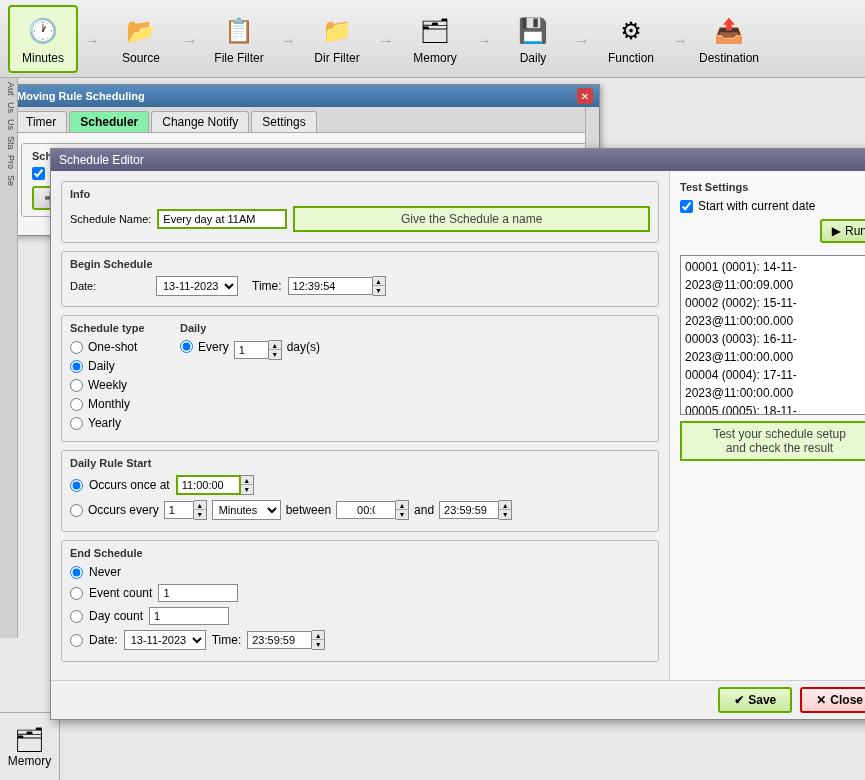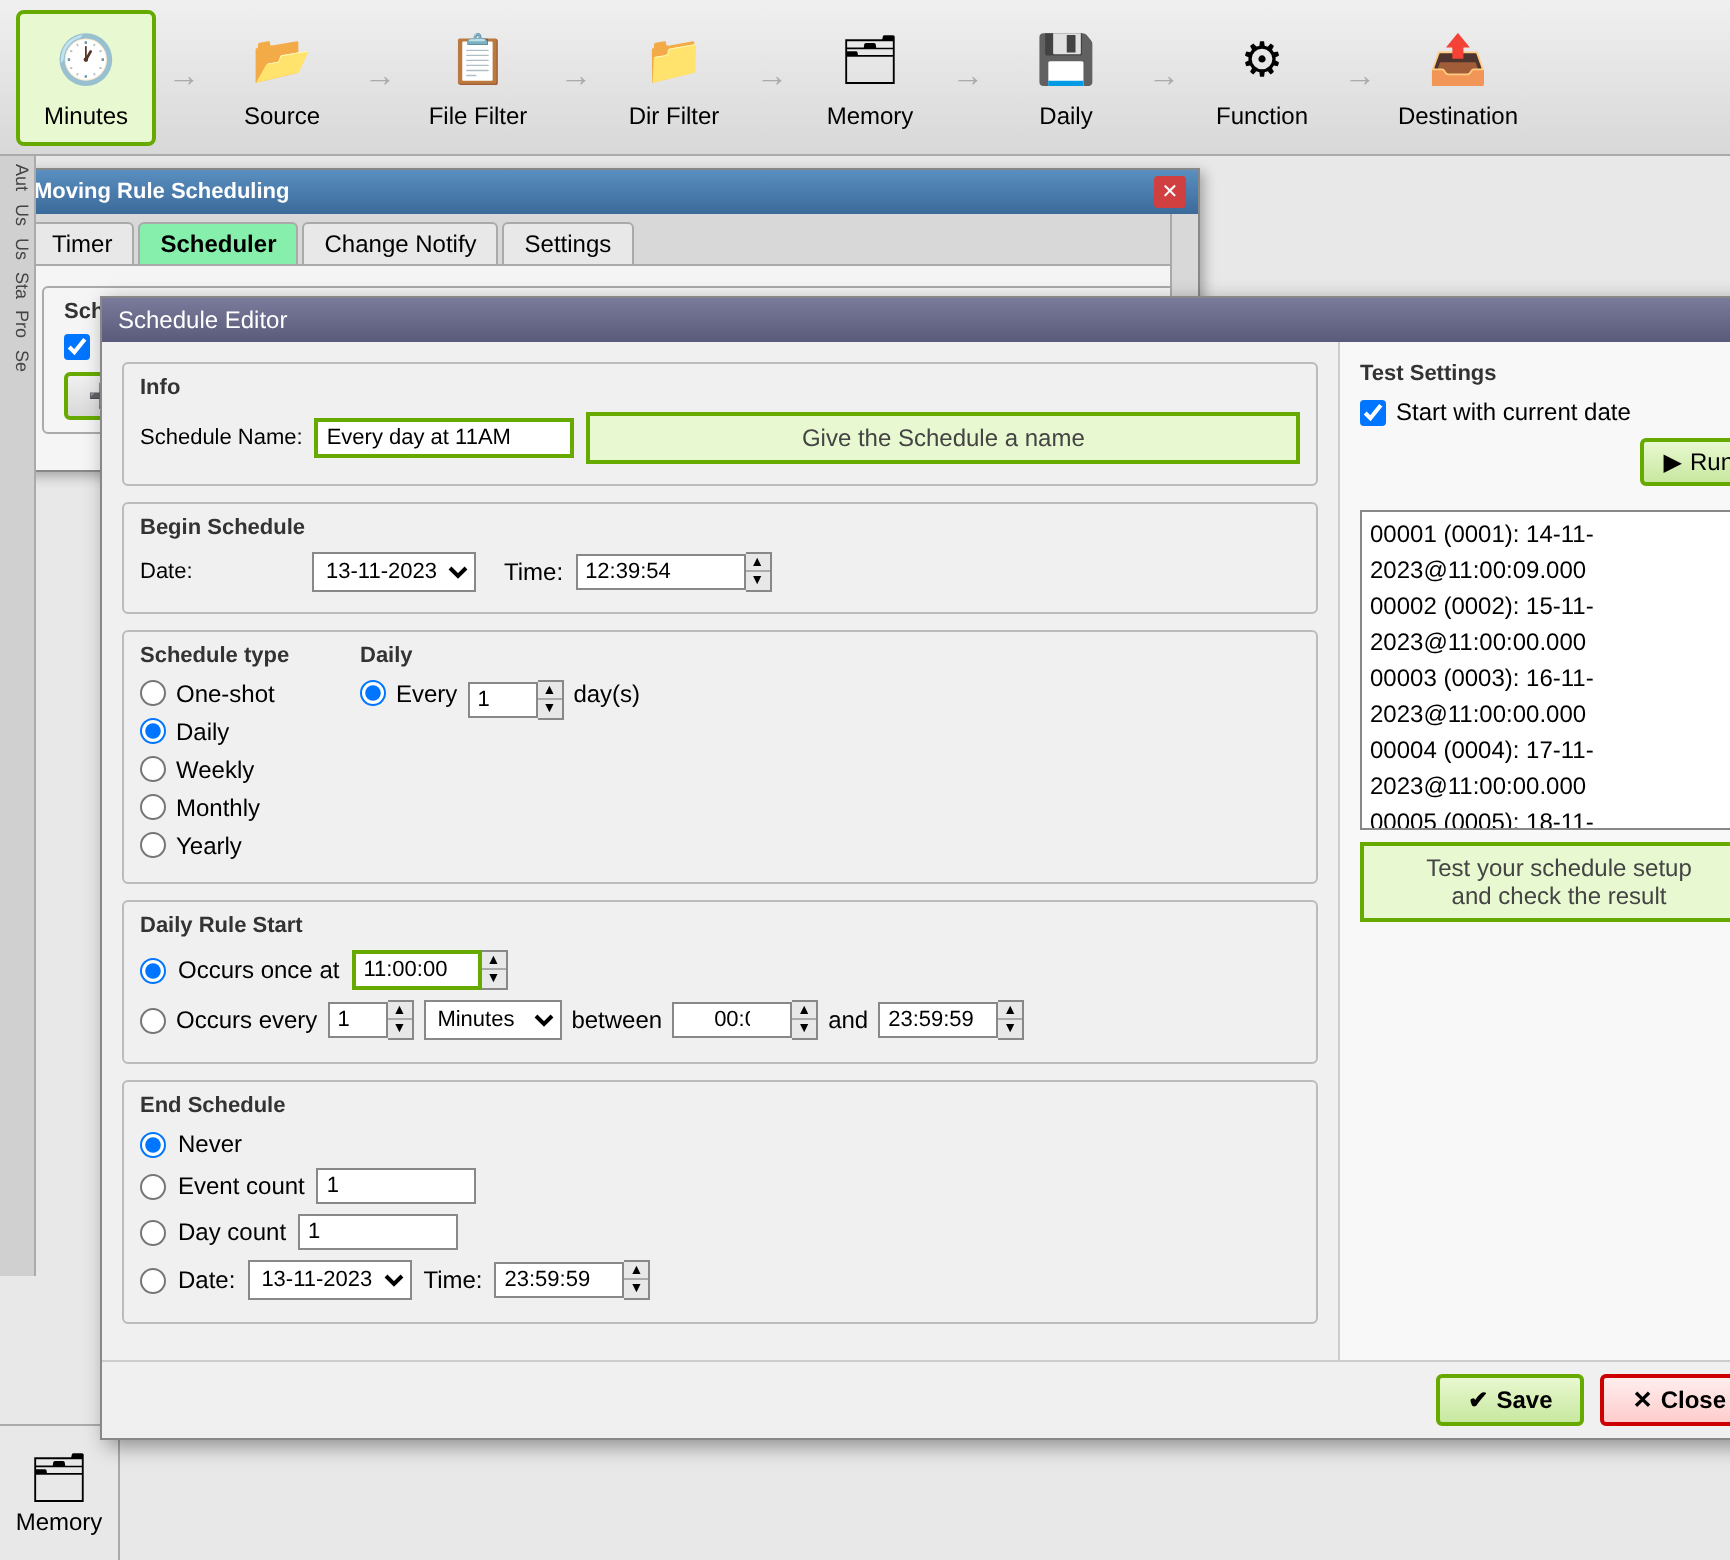--- a/index.html
+++ b/index.html
@@ -207,21 +207,21 @@
       color: #444;
       flex: 1;
       text-align: center;
     }
     .schedule-types {
       display: flex;
       gap: 0;
     }
     .stype-col { width: 100px; }
     .daily-col { flex: 1; padding-left: 10px; }
-    .radio-row { display: flex; align-items: flex-start; gap: 5px; margin-bottom: 5px; font-size: 11px; }
+    .radio-row { display: flex; align-items: flex-end; gap: 5px; margin-bottom: 5px; font-size: 11px; }
     .every-row { display: flex; align-items: flex-start; gap: 5px; }
     .spinner-input {
       border: 1px solid #888;
       background: white;
       padding: 2px 4px;
       font-size: 11px;
       width: 35px;
     }
     .daily-rule-row { display: flex; align-items: center; gap: 6px; margin-bottom: 5px; }
     .time-input {

